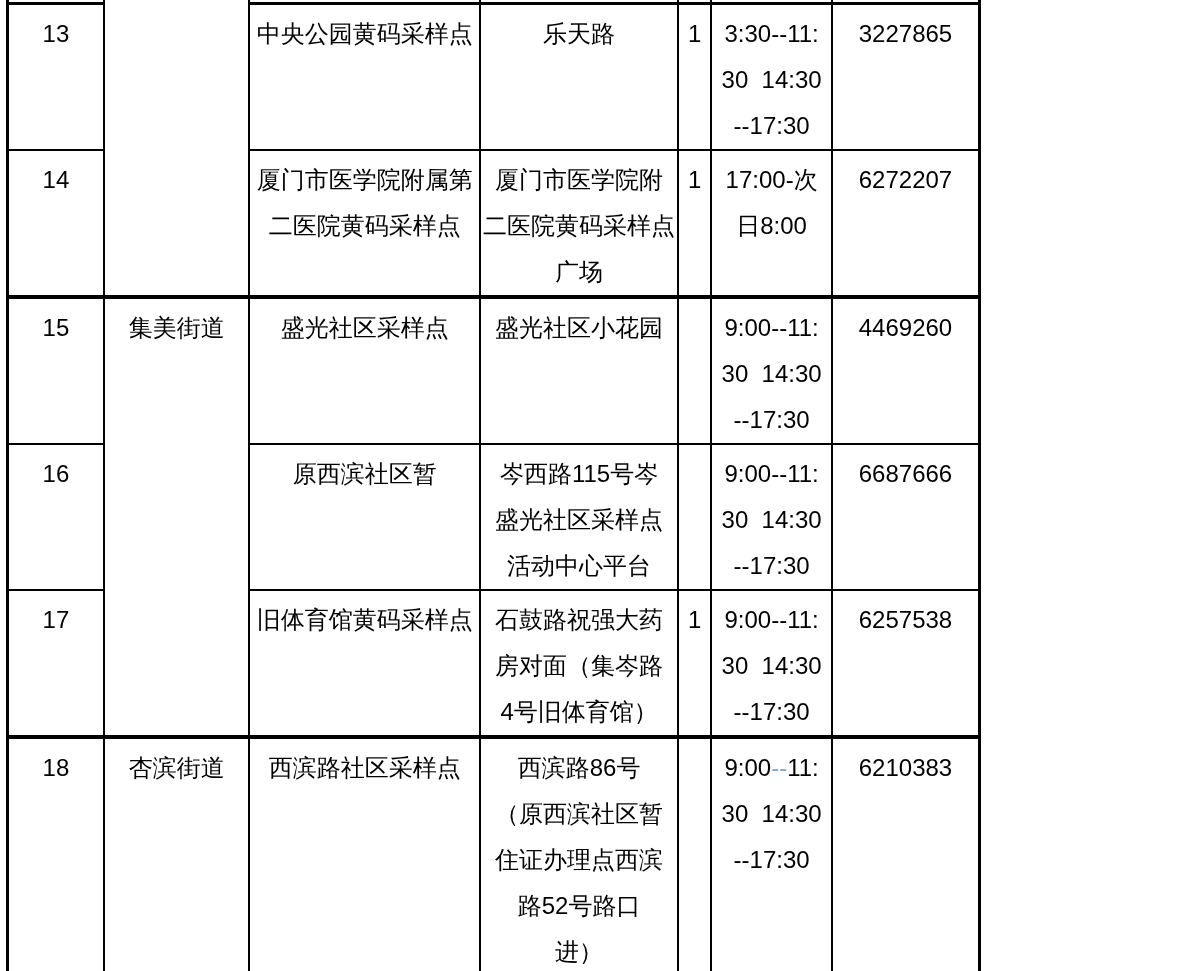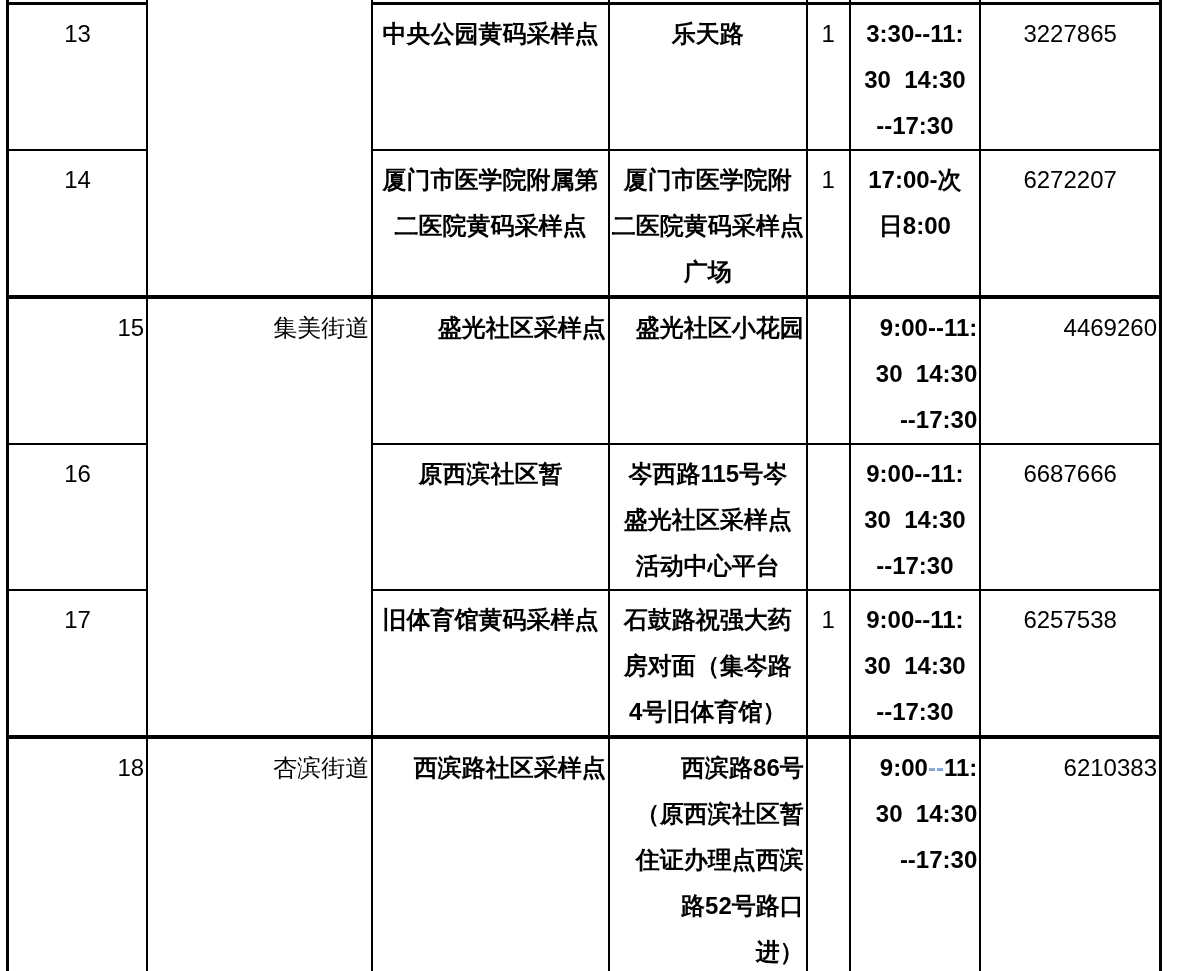--- a/index.html
+++ b/index.html
@@ -1,18 +1,18 @@
 <!DOCTYPE html>
 <html style="--bg: #ffffff; --fg: #000000; --bd: #000000; --hl: #ffff00; --dash: #7fa7d8;"><head>
 <meta charset="utf-8">
 <style>
   html, body { margin: 0; padding: 0; background: #ffffff; }
   .viewport {
     position: relative;
-    width: 1162px;
+    width: 981px;
     height: 971px;
     overflow: hidden;
     background: var(--bg, #ffffff);
     font-family: "Liberation Sans", "DejaVu Sans", sans-serif;
     color: var(--fg, #000000);
   }
   table.sampling {
     border-collapse: collapse;
     table-layout: fixed;
     margin-left: 6px;
@@ -24,28 +24,28 @@
   table.sampling td {
     border: 2px solid var(--bd, #000);
     vertical-align: top;
     text-align: center;
     padding: 6px 2px 0 2px;
     font-size: 24px;
     line-height: 46px;
     background: #ffffff;
     overflow: hidden;
   }
-  table.sampling td div { white-space: pre; font-weight: bold; }
+  table.sampling td div { white-space: pre; }
   td.hl { background: var(--hl, #ffff00); }
   
   td.col-site { border-left-width: 3px; }
   td.col-count { border-left-width: 3px; }
   td.col-phone { border-right-width: 3px; }
   
-  tr.group-start td { border-top-width: 4px; text-align: right; }
+  tr.group-start td { border-top-width: 4px; }
   
   tr.partial-top { height: 2px; }
   tr.partial-top td {
     border-top: none;
     border-bottom-width: 3px;
     padding: 0;
     line-height: 0;
     height: 2px;
   }
   span.accent { color: var(--dash, #7fa7d8); }

